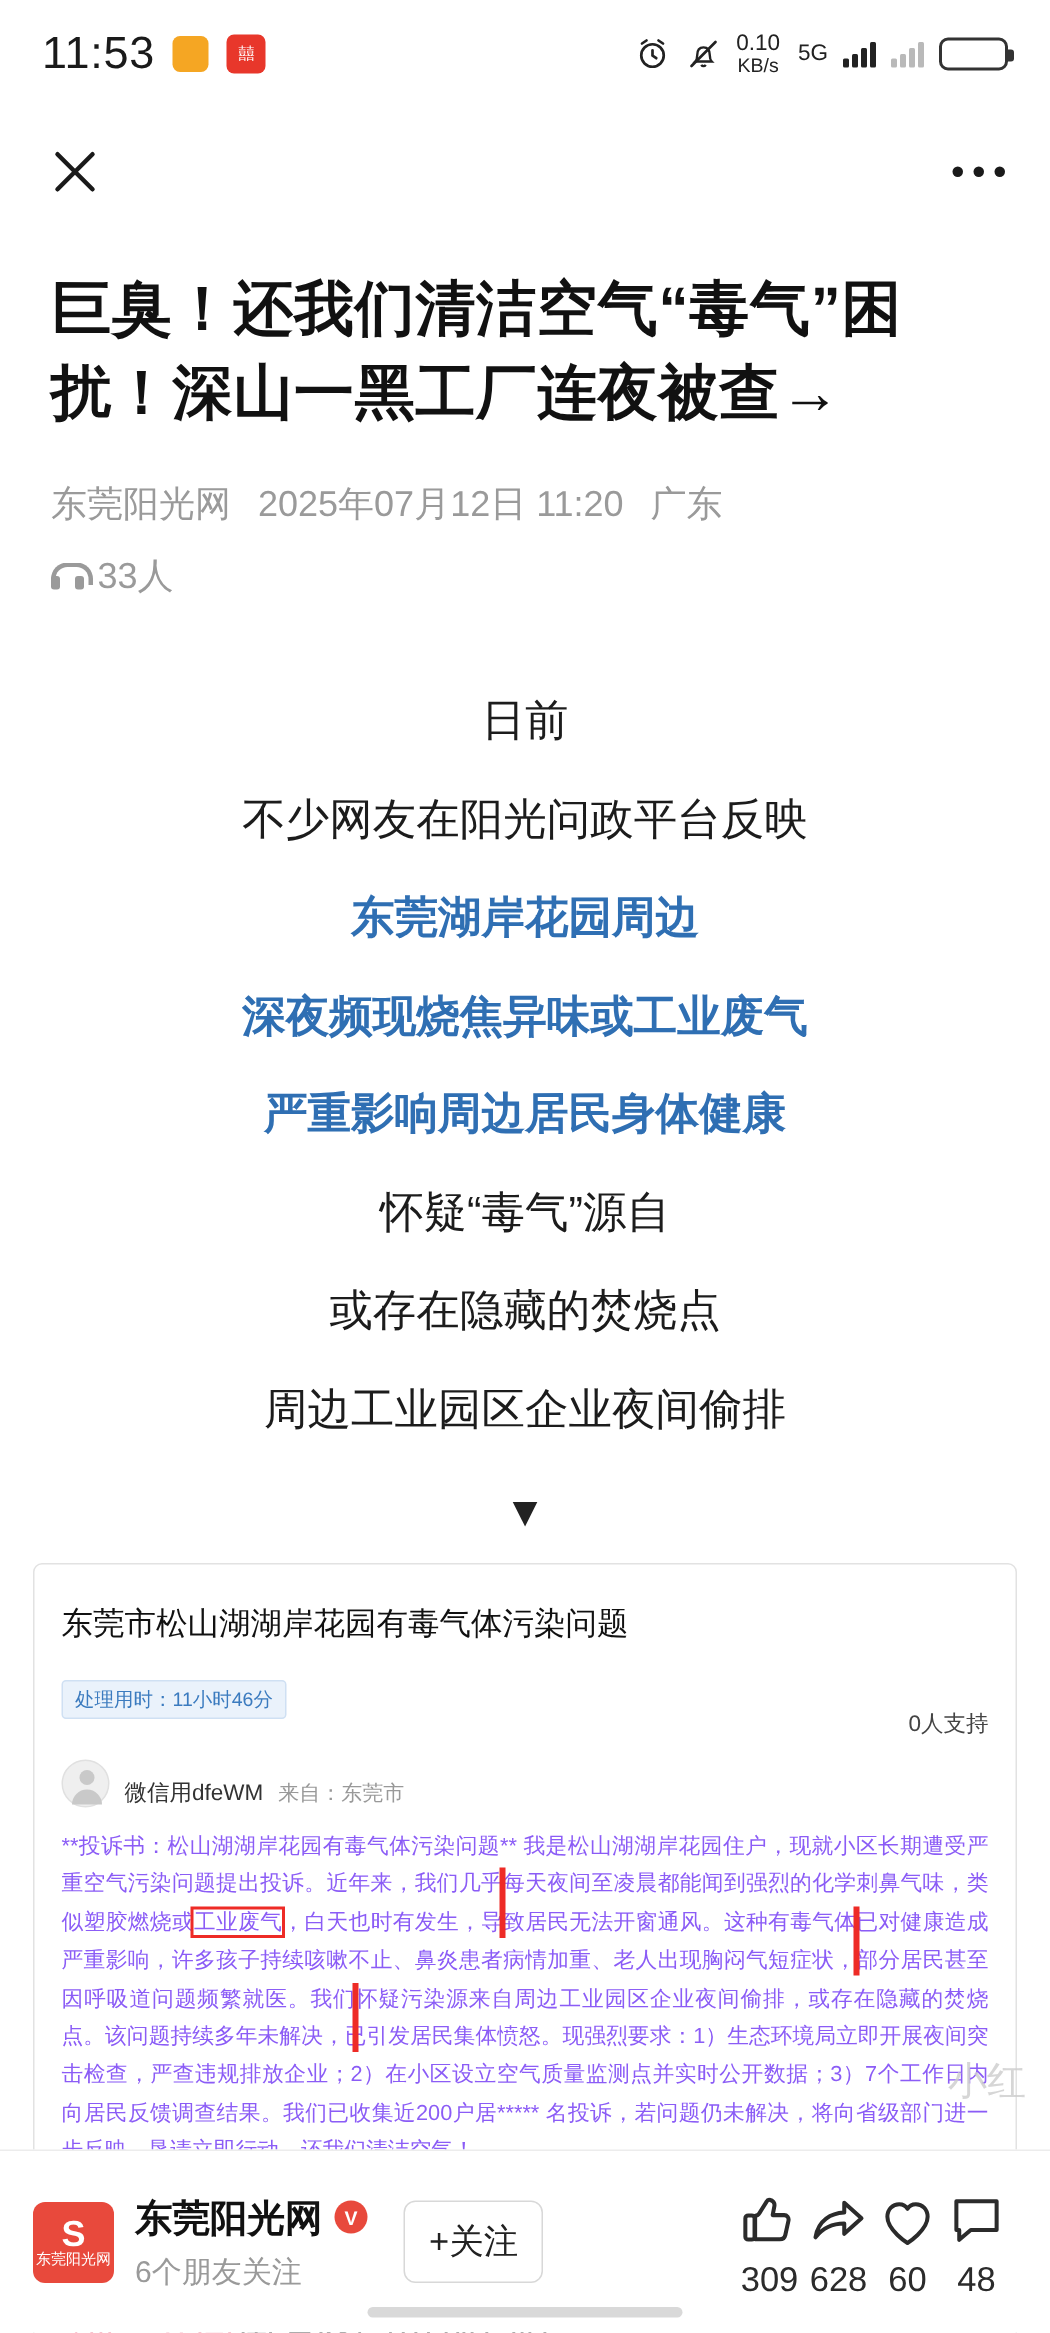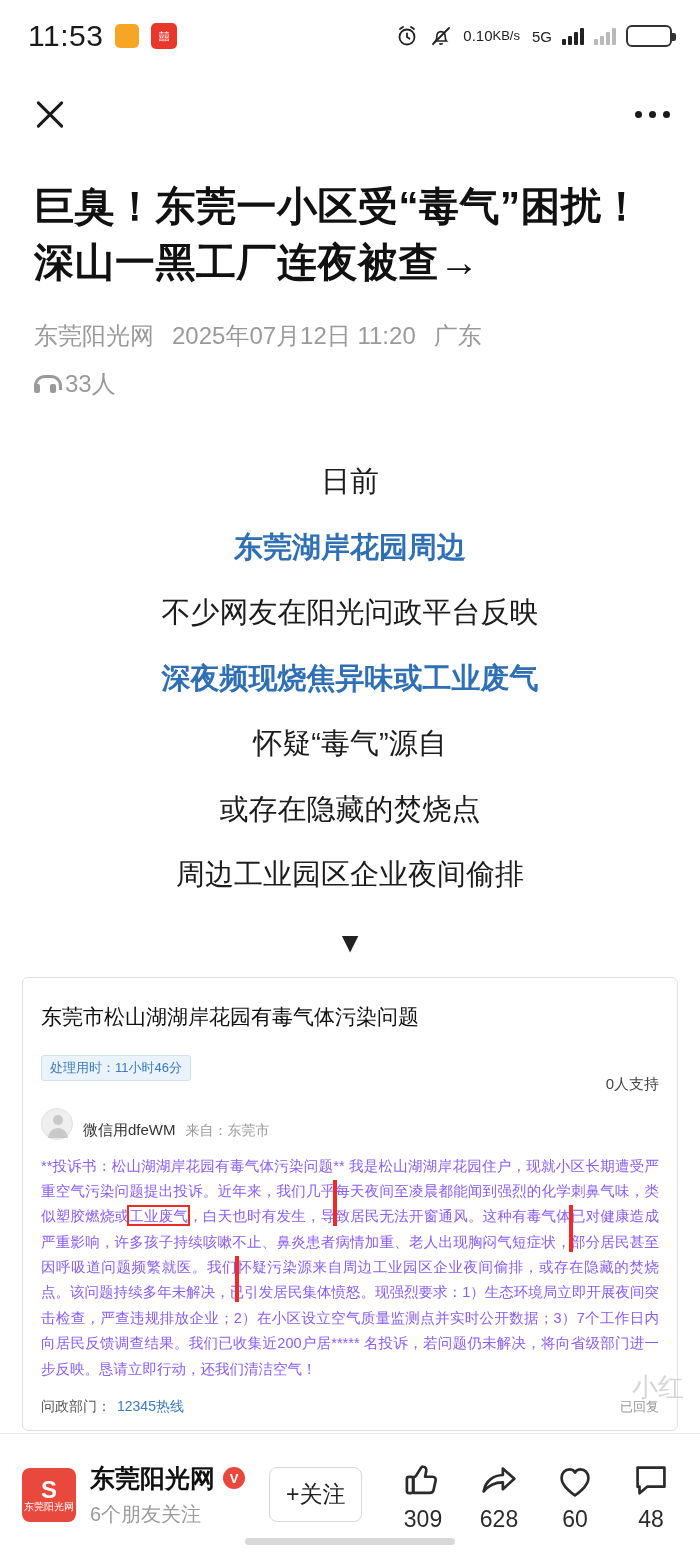--- a/index.html
+++ b/index.html
@@ -18,21 +18,21 @@
   }
   .sb-left { display:flex; align-items:center; gap:12px; }
   .sb-time { font-size: 30px; color:#1a1a1a; font-weight:500; letter-spacing:0.5px;}
   .sb-appicon { width:24px; height:24px; border-radius:5px; background:#f5a623; }
   .sb-appicon2 {
     width:26px; height:26px; border-radius:5px; background:#e8372b;
     display:flex; align-items:center; justify-content:center;
     color:#fff; font-size:11px; line-height:1; overflow:hidden;
   }
   .sb-right { display:flex; align-items:center; gap:10px; }
-  .sb-kb { display:flex; flex-direction:row; align-items:center; line-height:1.05; }
+  .sb-kb { display:flex; flex-direction:column; align-items:center; line-height:1.05; }
   .sb-kb .v { font-size:15px; color:#222; }
   .sb-kb .u { font-size:13px; color:#222; }
   .sb-5g { font-size:15px; color:#222; margin-left:2px; }
   .bars { display:flex; align-items:flex-end; gap:2px; height:18px; }
   .bars i { display:block; width:4px; background:#222; border-radius:1px; }
   .bars.dim i { background:#b9b9b9; }
   .bars i:nth-child(1){height:6px;} .bars i:nth-child(2){height:9px;}
   .bars i:nth-child(3){height:13px;} .bars i:nth-child(4){height:17px;}
   .battery {
     width:46px; height:22px; border:2px solid #333; border-radius:6px;
@@ -146,21 +146,21 @@
   .brandname { font-size:25px; color:#111; font-weight:600; display:flex; align-items:center; gap:8px; }
   .vbadge {
     width:22px; height:22px; border-radius:50%; background:#e8493c; color:#fff;
     font-size:13px; display:flex; align-items:center; justify-content:center; font-weight:700;
   }
   .brandsub { font-size:20px; color:#9a9a9a; }
   .followbtn {
     border:1px solid #d8d8d8; border-radius:8px; padding:11px 16px; font-size:23px; color:#222;
     margin-left: 10px; white-space:nowrap; cursor:pointer;
   }
-  .actions { display:flex; align-items:center; gap:30px; margin-left:auto; margin-right:4px; }
+  .actions { display:flex; align-items:center; margin-left:auto; margin-right:4px; }
   .act { display:flex; flex-direction:column; align-items:center; gap:3px; cursor:pointer; }
   .act .cnt { font-size:23px; color:#2b2b2b; }
   .homebar {
     position:absolute; bottom:10px; left:50%; transform:translateX(-50%);
     width:210px; height:7px; border-radius:4px; background:#d9d9d9;
   }
   .watermark {
     position:absolute; right:16px; bottom:150px; color:#cfcfcf; font-size:26px; opacity:.85;
   }
   .watermark2 {
@@ -216,37 +216,38 @@
   <div class="navbar">
     <div class="nav-close"></div>
     <div class="nav-more">
         <i></i>
         <i></i>
         <i></i>
       </div>
   </div>
 
   <div class="article">
-    <div class="title">巨臭！东莞一小区受“毒气”困扰！深山一黑工厂连夜被查→</div>
+    <div class="title">巨臭！还我们清洁空气“毒气”困扰！深山一黑工厂连夜被查→</div>
     <div class="meta">
       <span>东莞阳光网</span>
       <span>2025年07月12日 11:20</span>
       <span>广东</span>
     </div>
     <div class="listen">
       <span class="hp"></span>
       <span>33人</span>
     </div>
   </div>
 
   <div class="body">
     <div class="bline">日前</div>
+    <div class="bline">不少网友在阳光问政平台反映</div>
     <div class="bline hl">东莞湖岸花园周边</div>
-    <div class="bline">不少网友在阳光问政平台反映</div>
     <div class="bline hl">深夜频现烧焦异味或工业废气</div>
+    <div class="bline hl">严重影响周边居民身体健康</div>
     <div class="bline">怀疑“毒气”源自</div>
     <div class="bline">或存在隐藏的焚烧点</div>
     <div class="bline">周边工业园区企业夜间偷排</div>
     <div class="arrow">▼</div>
   </div>
 
   <div class="card">
     <div class="card-title">东莞市松山湖湖岸花园有毒气体污染问题</div>
     <div class="card-row2">
       <span class="badge-time">处理用时：11小时46分</span>

